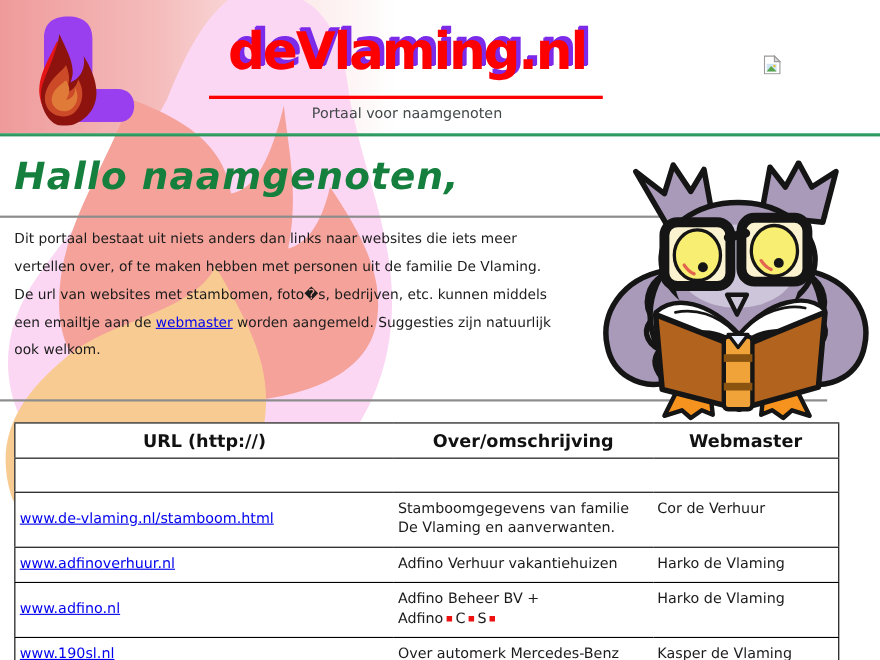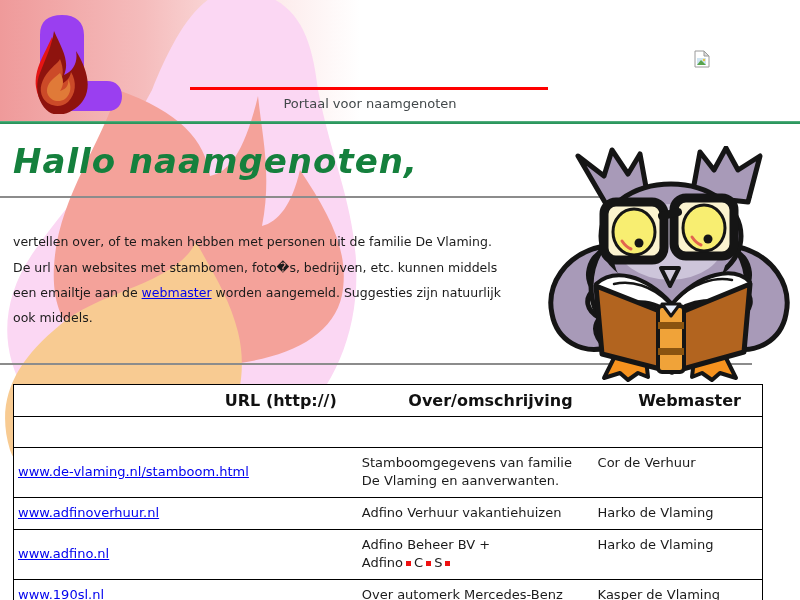--- a/index.html
+++ b/index.html
@@ -29,21 +29,21 @@
   #para1{left:13px;top:204px;z-index:2;font-size:12.5px;line-height:25px;color:#1b1b1b;}
   #para2{left:13px;top:255px;z-index:2;font-size:12.5px;line-height:25px;color:#1b1b1b;}
   #para2 a, a.webmaster-link{color:#0000ee;text-decoration:underline;}
   #owl{left:544px;top:146px;z-index:2;}
   
   #links-table{left:13px;top:384px;z-index:4;width:750px;border-collapse:collapse;
     background:#ffffff;font-size:13px;color:#1b1b1b;}
   #links-table,#links-table tr,#links-table th,#links-table td{border:1px solid #000;}
   #links-table th,#links-table td{border-left:none;border-right:none;}
   #links-table{border:1px solid #000;}
-  #links-table th{font-size:16px;font-weight:bold;text-align:right;padding:6px 21px;color:#111;}
+  #links-table th{font-size:16px;font-weight:bold;text-align:center;padding:6px 21px;color:#111;}
   #links-table td{padding:6px 4px 7px 4px;line-height:18px;vertical-align:top;}
   #links-table td.url-cell{vertical-align:middle;}
   #links-table tr.empty-row td{height:17px;}
   a.site-link{color:#0000ee;font-weight:normal;text-decoration:underline;}
   .redsq{display:inline-block;width:5px;height:5px;background:#ee1111;margin:0 3px 1px 3px;}
 </style>
 </head>
 <body>
 
 <div class="stage">
@@ -74,46 +74,47 @@
     <path fill="#e51515" d="M28,24 C20,42 10,56 12,74 C14,88 22,96 30,99 C24,88 24,76 30,66
       C36,55 32,38 28,24 Z"></path>
     <path fill="#8e130e" d="M30,18 C38,36 46,48 40,62 C50,58 54,48 52,38 C62,54 68,72 60,86
       C53,98 36,106 25,99 C14,91 10,74 16,60 C22,45 28,32 30,18 Z"></path>
     <path fill="#cc4a28" d="M36,46 C40,56 40,64 34,72 C42,70 46,65 47,59 C53,69 52,81 44,89
       C36,96 24,93 19,85 C14,76 18,66 25,58 C30,52 34,50 36,46 Z"></path>
     <path fill="#e07a38" d="M36,60 C40,66 40,72 36,78 C43,76 45,71 44,66 C48,73 47,81 41,86
       C35,90 27,88 24,82 C21,76 25,69 30,65 Z"></path>
   </svg>
 
+  <div id="site-title" class="abs">deVlaming.nl</div>
   <div id="red-rule" class="abs"></div>
   <div id="site-subtitle" class="abs">Portaal voor naamgenoten</div>
 
   <svg id="broken-img" class="abs" width="16" height="18" viewBox="0 0 16 18">
     <path d="M1,1 L10,1 L15,6 L15,17 L1,17 Z" fill="#ffffff" stroke="#9a9a9a"></path>
     <path d="M10,1 L10,6 L15,6 Z" fill="#dcdcdc" stroke="#9a9a9a"></path>
     <rect x="3" y="8" width="9" height="7" fill="#cfe4f2"></rect>
     <circle cx="10" cy="10" r="1.2" fill="#e8c23a"></circle>
     <path d="M3,15 L7,10 L12,15 Z" fill="#58a44c"></path>
   </svg>
 
   <div id="green-rule" class="abs"></div>
 
   <div id="intro-heading" class="abs">Hallo naamgenoten,</div>
 
   <div id="gray-rule-1" class="abs gray-rule"></div>
 
   <div id="para1" class="abs">
-    <br>
+    <span>Dit portaal bestaat uit niets anders dan links naar websites die iets meer</span><br>
     <span>vertellen over, of te maken hebben met personen uit de familie De Vlaming.</span>
   </div>
 
   <div id="para2" class="abs">
     <span>De url van websites met stambomen, foto�s, bedrijven, etc. kunnen middels</span><br>
     <span>een emailtje aan de </span><a href="#" class="webmaster-link">webmaster</a><span> worden aangemeld. Suggesties zijn natuurlijk</span><br>
-    <span>ook middels.</span>
+    <span>ook welkom.</span>
   </div>
 
   <svg id="owl" class="abs" width="250" height="238" viewBox="0 0 250 238">
     <g stroke="#151515" stroke-width="5" stroke-linejoin="round" stroke-linecap="round">
       <path d="M62,58 L34,10 L60,30 L68,4 L84,28 L96,8 L104,52 Z" fill="#a89ab8"></path>
       <path d="M148,50 L156,6 L170,24 L182,2 L194,24 L216,10 L204,56 Z" fill="#a89ab8"></path>
       <path d="M60,100 C20,108 2,140 8,168 C13,195 38,208 62,202 C50,190 49,180 56,172 C42,165 40,152 50,144 C40,132 44,112 60,104 Z" fill="#a89ab8"></path>
       <path d="M190,100 C230,108 248,140 242,168 C237,195 212,208 188,202 C200,190 201,180 194,172 C208,165 210,152 200,144 C210,132 206,112 190,104 Z" fill="#a89ab8"></path>
       <ellipse cx="125" cy="140" rx="78" ry="72" fill="#a89ab8"></ellipse>
       <ellipse cx="127" cy="90" rx="70" ry="52" fill="#a89ab8"></ellipse>

